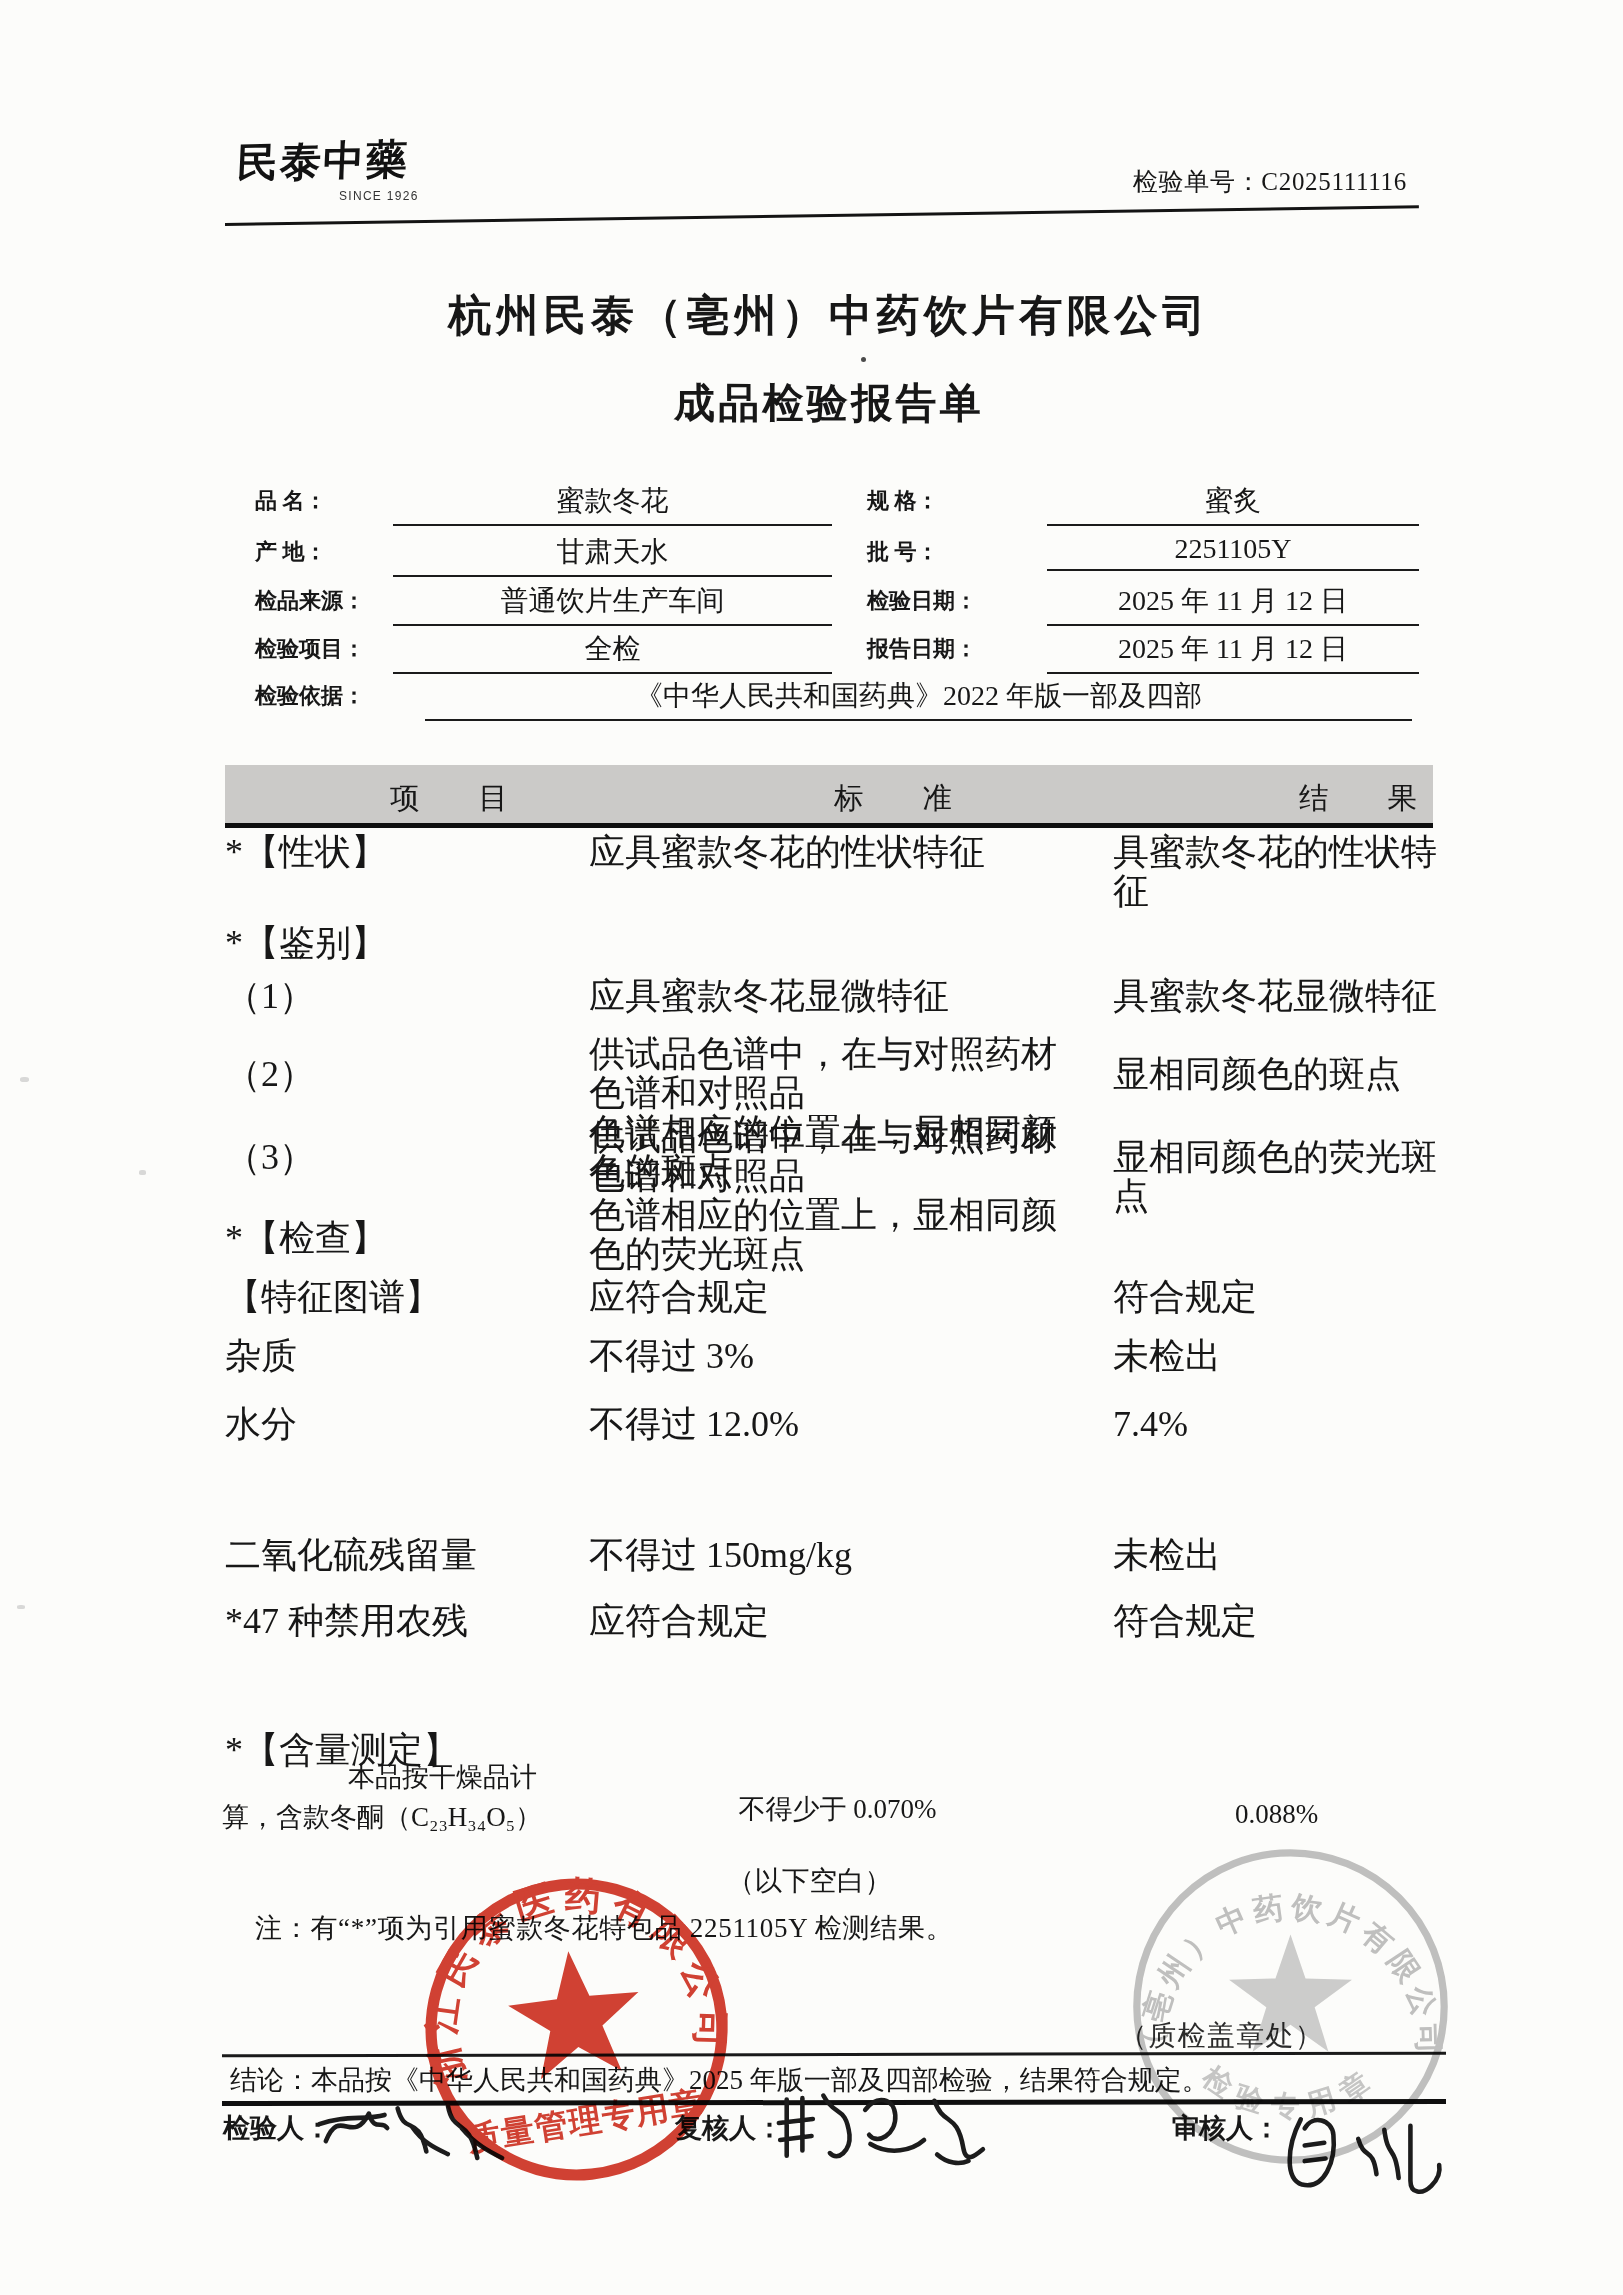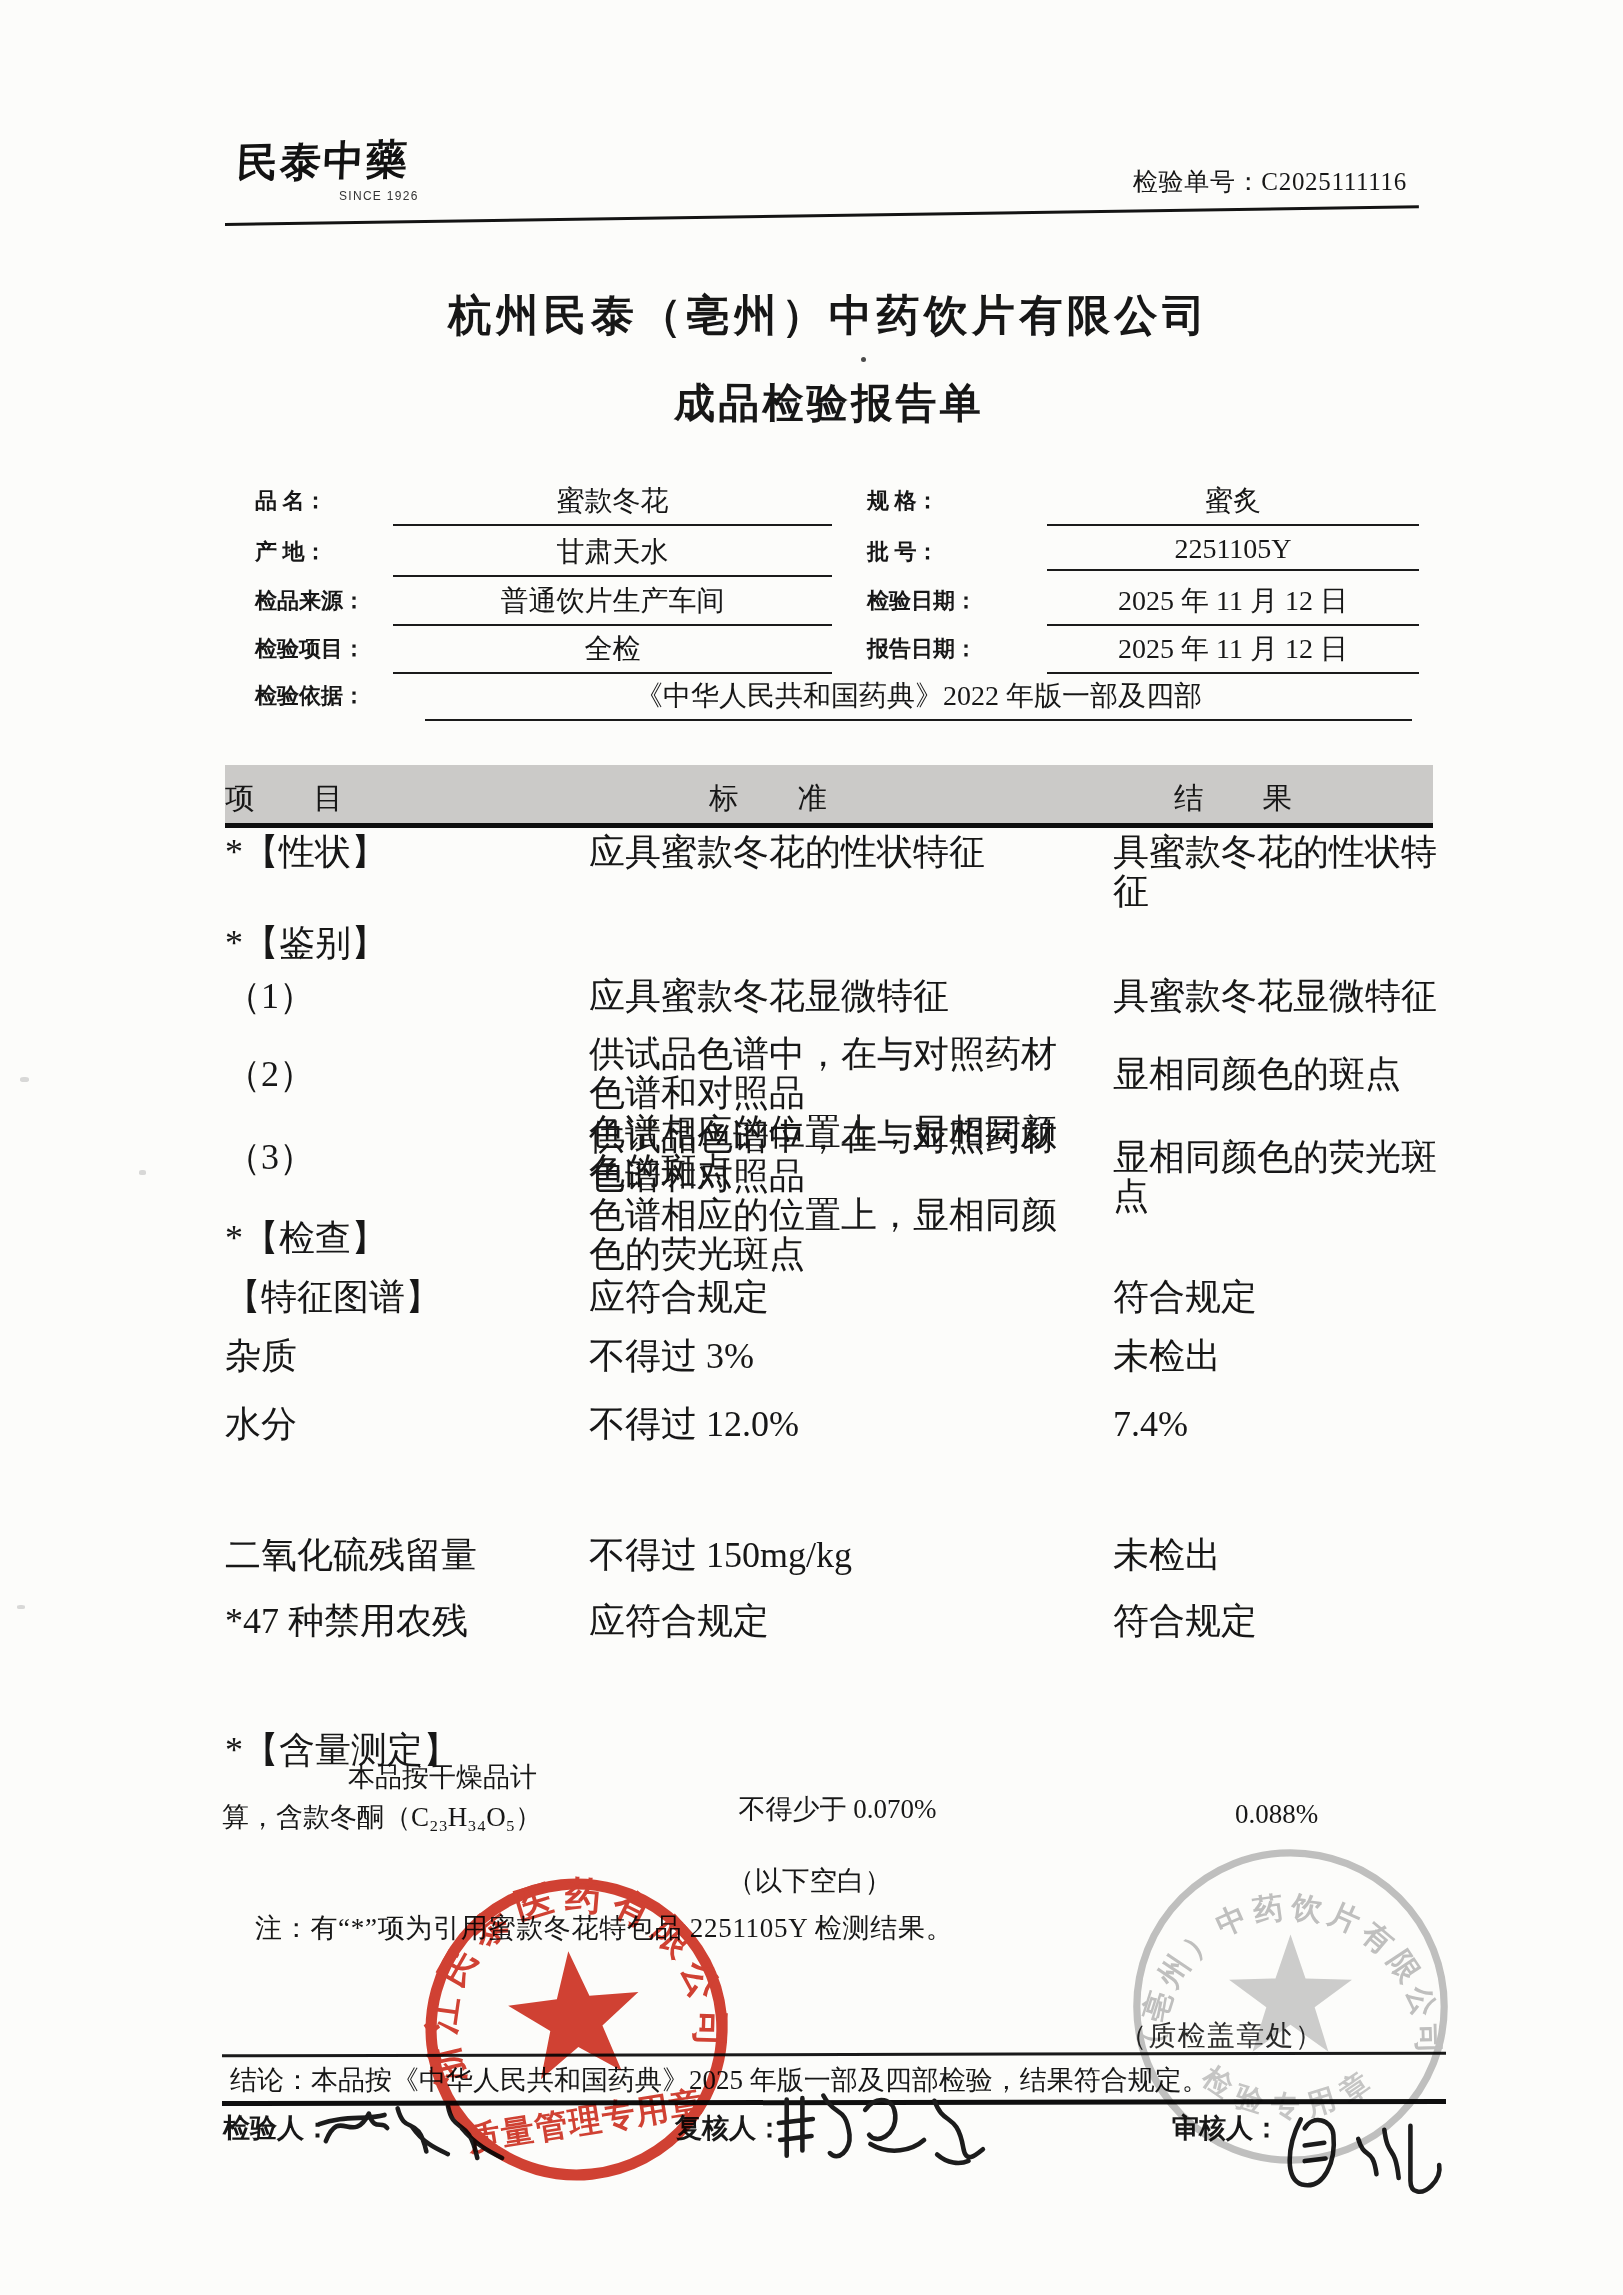--- a/index.html
+++ b/index.html
@@ -25,21 +25,21 @@
   .info-label{font-size:22px;font-weight:700;white-space:nowrap}
   .info-value{font-size:28px;text-align:center;border-bottom:2.6px solid #1b1b1b;padding-bottom:3.9px;white-space:nowrap}
   .c1l{left:255px}.c1v{left:393px;width:439px}
   .c2l{left:867px}.c2v{left:1047px;width:372px}
   .wv{left:425px;width:987px}
   .ir1{top:486px}.ir2{top:537px}.ir3{top:586px}.ir4{top:634px}.ir5{top:681px}
   .ivr1{top:482px}.ivr2{top:533px}.ivr3{top:582px}.ivr4{top:630px}.ivr5{top:677px}
 
   
   .thead{left:225px;top:765px;width:1208px;height:63px;background:#cbcac8;border-bottom:5.2px solid #0f0f0f}
-  .th{position:absolute;top:14.4px;font-size:29.5px;font-weight:400;text-align:left;white-space:nowrap}
+  .th{position:absolute;top:14.4px;font-size:29.5px;font-weight:400;text-align:right;white-space:nowrap}
   .th-item{left:0;width:283px}.th-std{left:484px;width:243px}.th-res{left:949px;width:243px}
 
   
   .trow{position:absolute;left:225px;width:1208px;height:39px}
   .cell{position:absolute;top:0;font-size:36px;line-height:39px;}
   .item{left:0;width:334px}
   .std{left:364px;width:497px;white-space:pre-line}
   .res{left:888px;width:327px}
   .vmid{top:19.6px}
   .r1{top:833px}.r2{top:924px}.r3{top:977px}.r4{top:1035px;height:79px}.r5{top:1118px;height:79px}

